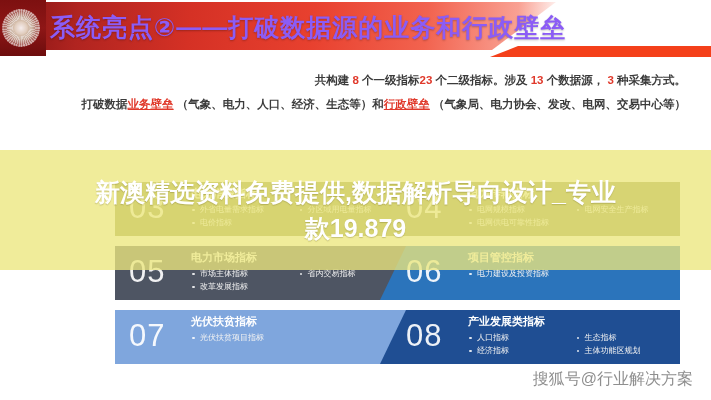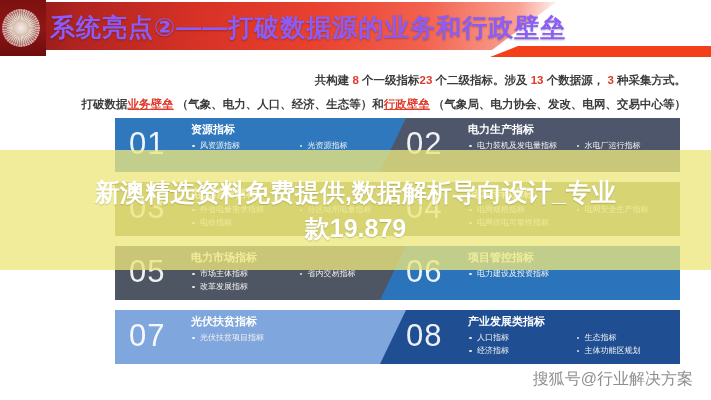--- a/index.html
+++ b/index.html
@@ -147,40 +147,20 @@
     </div>
     <div class="hdr-title">系统亮点②——打破数据源的业务和行政壁垒</div>
   </div>
 
   <div class="bodytext">
     <div class="btline" id="bt1"><span>共构建 </span><span class="hl">8</span><span> 个一级指标</span><span class="hl">23</span><span> 个二级指标。涉及 </span><span class="hl">13</span><span> 个数据源， </span><span class="hl">3</span><span> 种采集方式。</span></div>
     <div class="btline l2" id="bt2"><span>打破数据</span><span class="hl-u">业务壁垒</span><span> （气象、电力、人口、经济、生态等）和</span><span class="hl-u">行政壁垒</span><span> （气象局、电力协会、发改、电网、交易中心等）</span></div>
   </div>
 
   <div class="grid" id="grid">
-      <div class="row r1">
-        <div class="card left c-blue">
-          <div class="shape" style="background: rgb(47, 120, 189);"></div>
-          <div class="num">01</div>
-          <div class="ttl">资源指标</div>
-          <div class="bl">
-            <div class="b">风资源指标</div>
-            <div class="b">光资源指标</div>
-          </div>
-        </div>
-        <div class="card right c-slate">
-          <div class="shape" style="background: rgb(77, 86, 107);"></div>
-          <div class="num">02</div>
-          <div class="ttl">电力生产指标</div>
-          <div class="bl">
-            <div class="b">电力装机及发电量指标</div>
-            <div class="b">水电厂运行指标</div>
-          </div>
-        </div>
-      </div>
       <div class="row r2">
         <div class="card left c-olive">
           <div class="shape" style="background: rgb(140, 145, 70);"></div>
           <div class="num">03</div>
           <div class="ttl">电力消费指标</div>
           <div class="bl">
             <div class="b">外省电量需求指标</div>
             <div class="b">分区域用电量指标</div>
             <div class="b">电价指标</div>
           </div>

